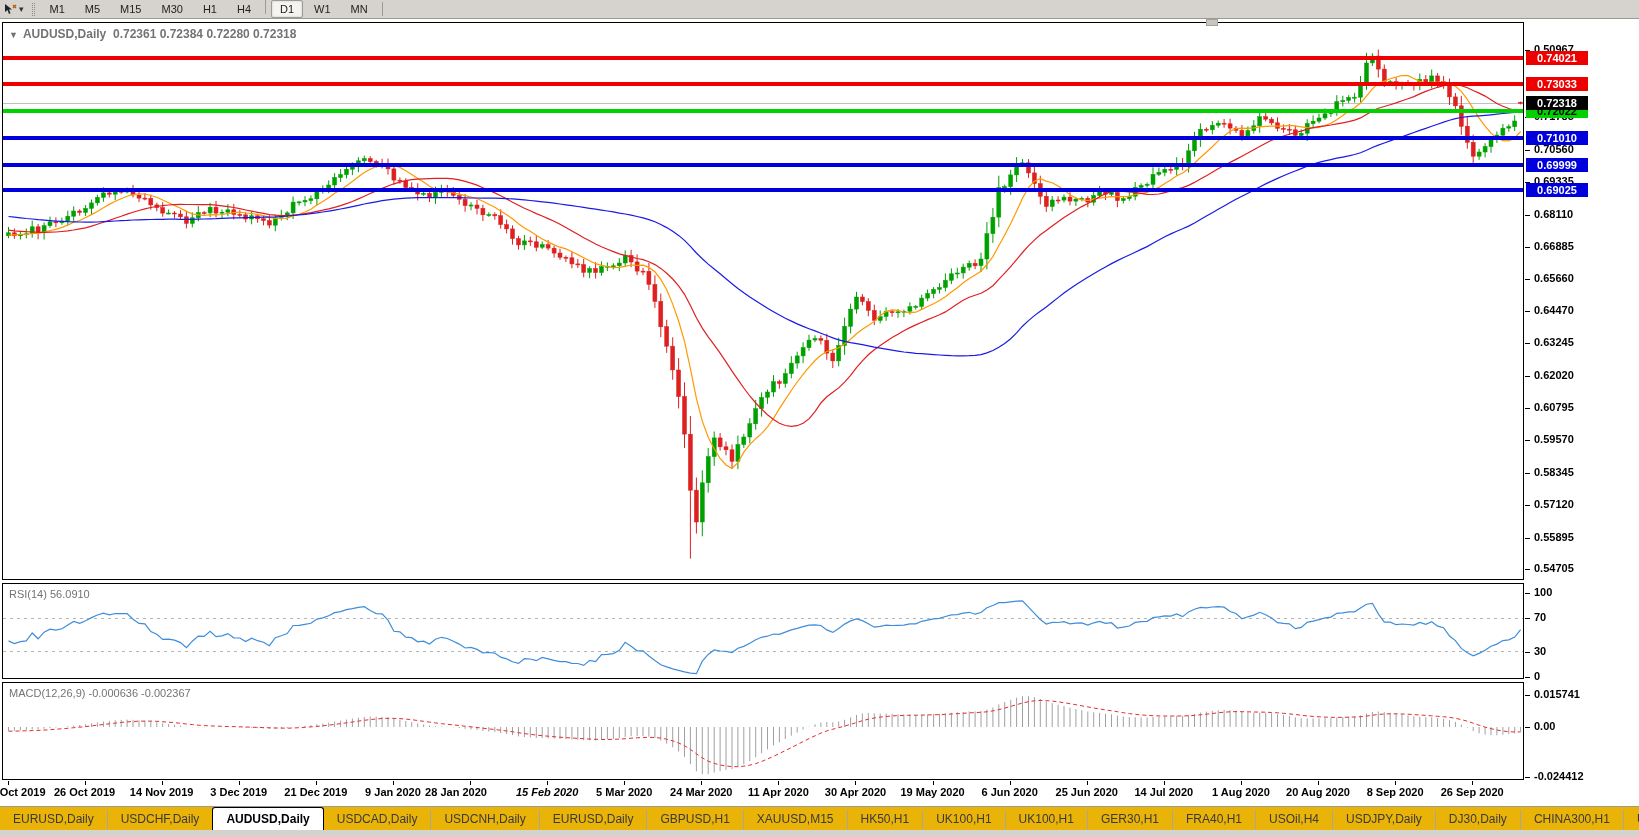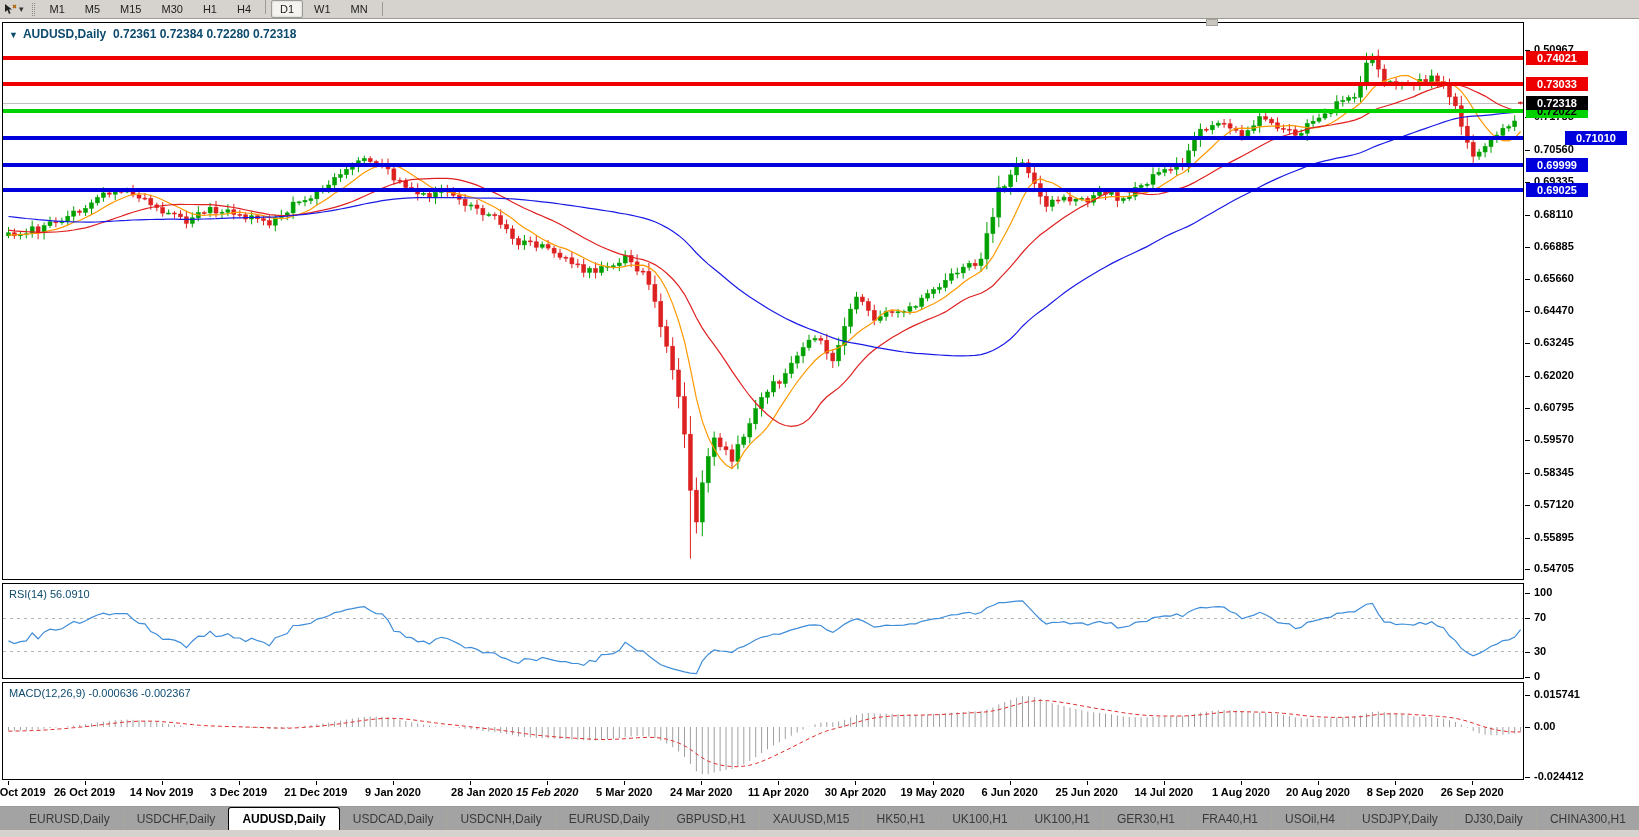--- a/index.html
+++ b/index.html
@@ -23,21 +23,21 @@
     padding:2px 8px; margin:0 1px; color:#222; border:1px solid transparent; border-radius:2px;
   }
   .tf-btn.active { background:#f5f4f1; border:1px solid #9c9a94; box-shadow:inset 0 0 2px #bbb; }
   
   .panel { position:absolute; left:2px; width:1522px; background:#fff; border:1px solid #000; }
   #main-panel  { top:22px;  height:558px; }
   #rsi-panel   { top:583px; height:96px;  }
   #macd-panel  { top:682px; height:98px;  }
   .panel svg { position:absolute; left:0; top:0; }
   .panel-label {
-    position:absolute; left:6px; top:4px; font-size:11px; color:#0c4a6e; white-space:nowrap; z-index:5;
+    position:absolute; left:6px; top:4px; font-size:11px; color:#737373; white-space:nowrap; z-index:5;
   }
   #chart-title { font-weight:bold; font-size:12px; }
   #chart-title .dd { font-size:9px; margin-right:5px; }
   .scroll-thumb {
     position:absolute; left:1206px; top:19px; width:12px; height:7px;
     background:#c9c6c0; border:1px solid #a5a29a; z-index:9;
   }
   
   .axis-tick {
     position:absolute; left:1534px; font-size:11px; font-weight:bold; color:#000; white-space:nowrap;
@@ -49,22 +49,22 @@
   }
   
   .date-label {
     position:absolute; top:786px; transform:translateX(-50%);
     font-size:11px; font-weight:bold; color:#000; white-space:nowrap;
   }
   .date-tick { position:absolute; top:781px; width:1px; height:4px; background:#000; }
   
   .tabbar {
     position:absolute; left:0; top:806px; width:1639px; height:24px;
-    background:#a3a3a3; border-top:1px solid #9c9a94;
-    display:flex; align-items:flex-start; overflow:hidden; padding-left:16px;
+    background:#eab308; border-top:1px solid #9c9a94;
+    display:flex; align-items:flex-start; overflow:hidden; padding-left:0;
   }
   .tab {
     height:20px; line-height:19px; padding:0 13px; font-size:12px; color:#3a3a3a;
     white-space:nowrap; border-left:1px solid #a9a69e;
   }
   .tab:first-child { border-left:none; }
   .tab.active {
     background:#fff; color:#000; font-weight:bold; height:23px; line-height:22px;
     border:1px solid #000; border-bottom:none; border-radius:3px 3px 0 0; z-index:2;
   }
@@ -425,21 +425,21 @@
     <span class="axis-tick" style="top: 465.797px;">0.58345</span>
     <div class="tick-dash" style="top: 505.186px;"></div>
     <span class="axis-tick" style="top: 498.186px;">0.57120</span>
     <div class="tick-dash" style="top: 537.575px;"></div>
     <span class="axis-tick" style="top: 530.575px;">0.55895</span>
     <div class="tick-dash" style="top: 569.039px;"></div>
     <span class="axis-tick" style="top: 562.039px;">0.54705</span>
     <div class="price-badge" style="top: 51.3238px; background: rgb(238, 0, 0); color: rgb(255, 255, 255);">0.74021</div>
     <div class="price-badge" style="top: 77.4466px; background: rgb(238, 0, 0); color: rgb(255, 255, 255);">0.73033</div>
     <div class="price-badge" style="top: 104.177px; background: rgb(0, 210, 0); color: rgb(0, 0, 0);">0.72022</div>
-    <div class="price-badge" style="top: 130.935px; background: rgb(0, 0, 221); color: rgb(255, 255, 255); margin-left: 39px;">0.71010</div>
+    <div class="price-badge" style="top: 130.935px; background: rgb(0, 0, 221); color: rgb(255, 255, 255);">0.71010</div>
     <div class="price-badge" style="top: 157.666px; background: rgb(0, 0, 221); color: rgb(255, 255, 255);">0.69999</div>
     <div class="price-badge" style="top: 183.418px; background: rgb(0, 0, 221); color: rgb(255, 255, 255);">0.69025</div>
     <div class="price-badge" style="top: 96.3512px; background: rgb(0, 0, 0); color: rgb(255, 255, 255);">0.72318</div>
     <div class="tick-dash" style="top: 593px;"></div>
     <span class="axis-tick" style="top: 586px;">100</span>
     <div class="tick-dash" style="top: 618.2px;"></div>
     <span class="axis-tick" style="top: 611.2px;">70</span>
     <div class="tick-dash" style="top: 651.8px;"></div>
     <span class="axis-tick" style="top: 644.8px;">30</span>
     <div class="tick-dash" style="top: 677px;"></div>
@@ -458,21 +458,21 @@
     <span class="date-label" style="left: 84.59px;">26 Oct 2019</span>
     <div class="date-tick" style="left: 161.68px;"></div>
     <span class="date-label" style="left: 161.68px;">14 Nov 2019</span>
     <div class="date-tick" style="left: 238.77px;"></div>
     <span class="date-label" style="left: 238.77px;">3 Dec 2019</span>
     <div class="date-tick" style="left: 315.86px;"></div>
     <span class="date-label" style="left: 315.86px;">21 Dec 2019</span>
     <div class="date-tick" style="left: 392.95px;"></div>
     <span class="date-label" style="left: 392.95px;">9 Jan 2020</span>
     <div class="date-tick" style="left: 470.04px;"></div>
-    <span class="date-label" style="left: 482px;">28 Jan 2020</span>
+    <span class="date-label" style="left: 456px;">28 Jan 2020</span>
     <div class="date-tick" style="left: 547.13px;"></div>
     <span class="date-label" style="left: 547.13px; font-style: italic;">15 Feb 2020</span>
     <div class="date-tick" style="left: 624.22px;"></div>
     <span class="date-label" style="left: 624.22px;">5 Mar 2020</span>
     <div class="date-tick" style="left: 701.31px;"></div>
     <span class="date-label" style="left: 701.31px;">24 Mar 2020</span>
     <div class="date-tick" style="left: 778.4px;"></div>
     <span class="date-label" style="left: 778.4px;">11 Apr 2020</span>
     <div class="date-tick" style="left: 855.49px;"></div>
     <span class="date-label" style="left: 855.49px;">30 Apr 2020</span>

